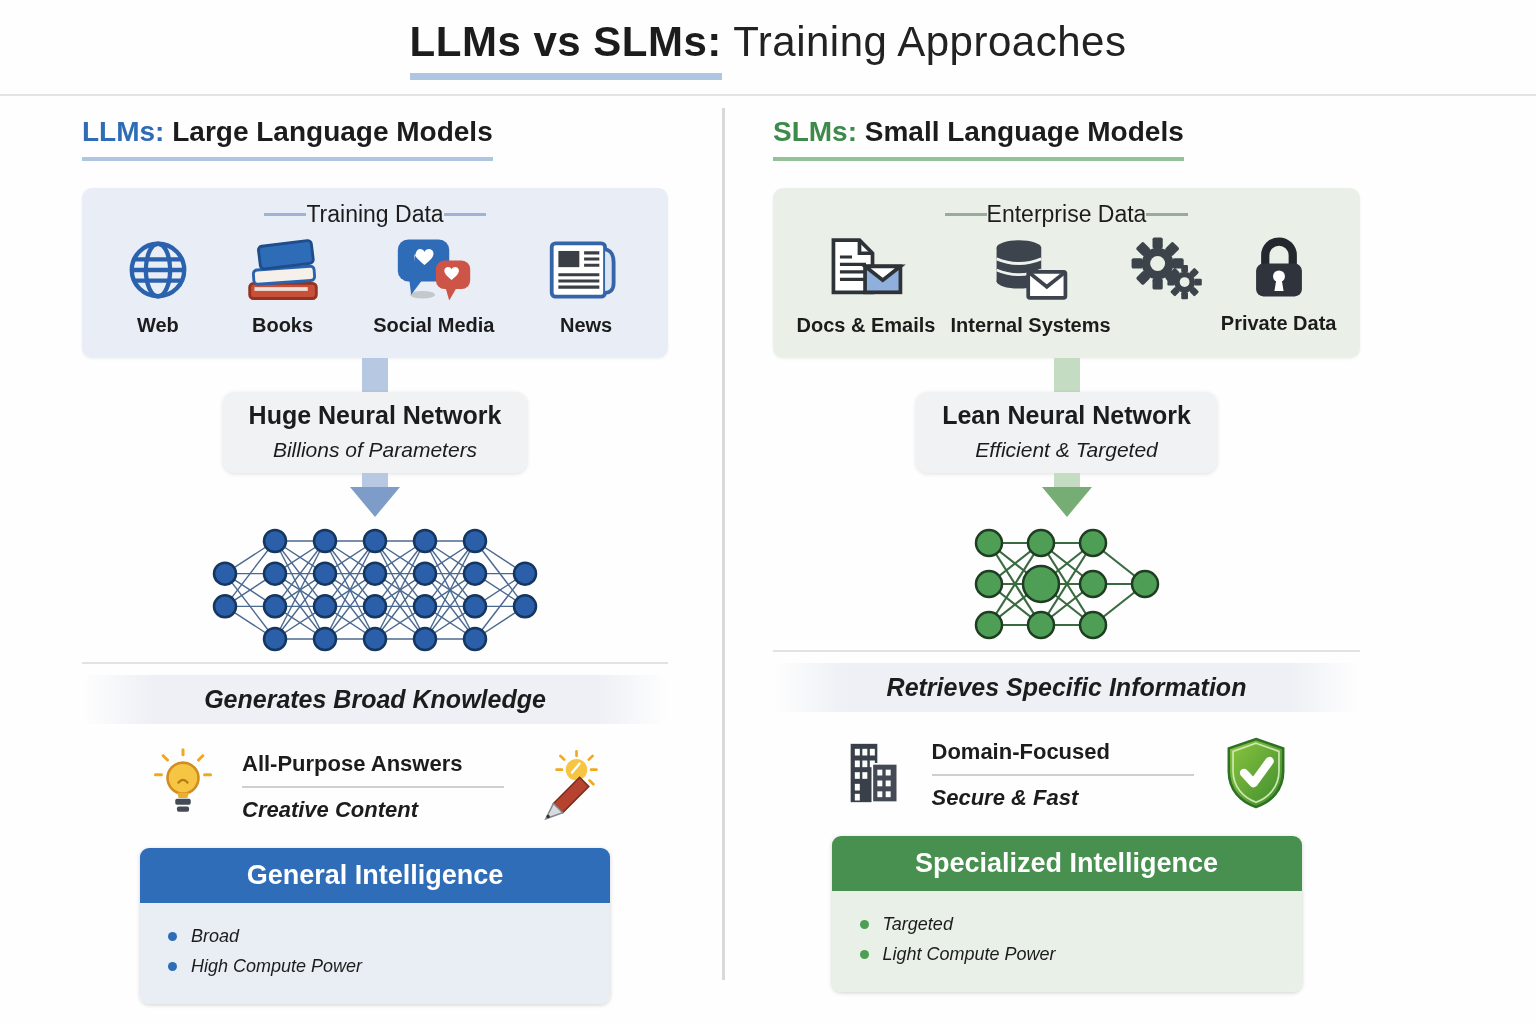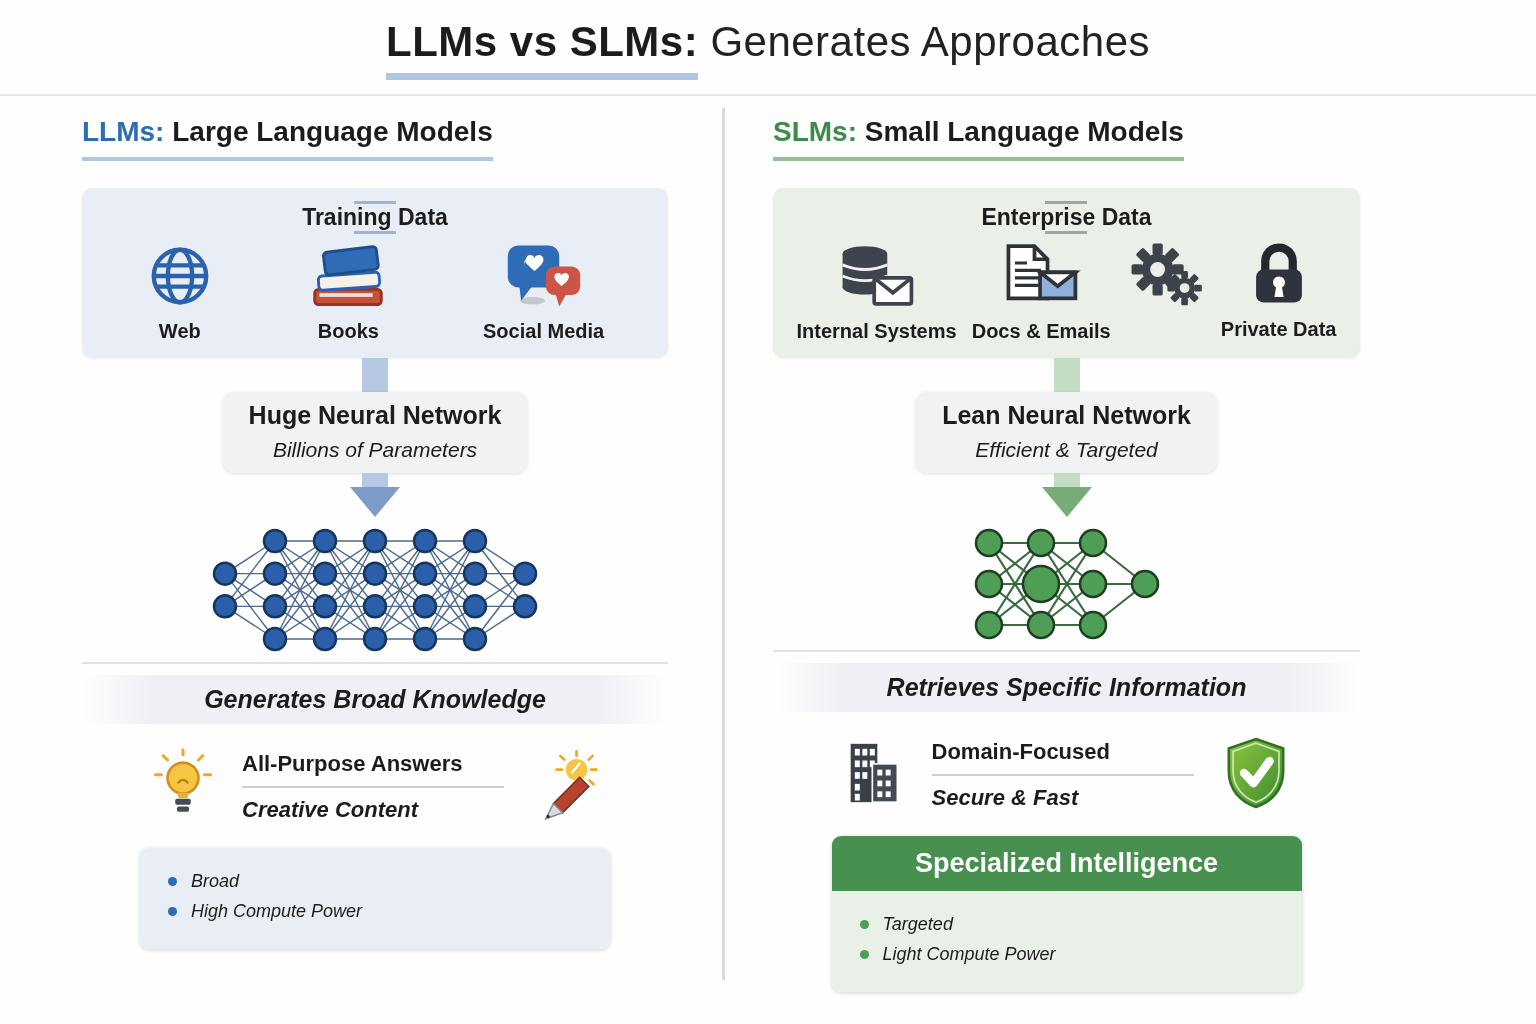--- a/index.html
+++ b/index.html
@@ -31,21 +31,21 @@
   .heading-wrap{margin-top:20px;}
   .col-heading{display:inline-block;font-size:28px;font-weight:bold;padding-bottom:9px;border-bottom:4px solid;}
   .col-left .col-heading{border-color:var(--blue-underline);}
   .col-right .col-heading{border-color:var(--green-underline);}
   .accent-blue{color:var(--blue-accent);}
   .accent-green{color:var(--green-accent);}
 
   .data-box{margin-top:27px;height:170px;border-radius:10px;display:flex;flex-direction:column;align-items:center;box-shadow:0 1px 3px rgba(0,0,0,.06);}
   .col-left .data-box{background:var(--blue-box-bg);}
   .col-right .data-box{background:var(--green-box-bg);}
-  .box-title{margin-top:13px;font-size:23px;font-weight:bold;display:flex;align-items:center;gap:0;flex-direction:column;}
+  .box-title{margin-top:13px;font-size:23px;font-weight:normal;display:flex;align-items:center;gap:0;}
   .dash{width:42px;border-top:3px solid;}
   .col-left .dash{border-color:#9fb4d4;}
   .col-right .dash{border-color:#9aab9c;}
   .icon-row{flex:1;width:100%;display:flex;justify-content:space-around;align-items:flex-start;padding:8px 16px 8px;}
   .icon-item{display:flex;flex-direction:column;align-items:center;gap:6px;}
   .icon-label{font-size:20px;font-weight:bold;white-space:nowrap;}
 
   .arrow-shaft{width:26px;height:34px;margin:0 auto;}
   .arrow-shaft2{width:26px;height:14px;margin:0 auto;}
   .col-left .arrow-shaft,.col-left .arrow-shaft2{background:var(--shaft-blue);}
@@ -84,21 +84,21 @@
   .col-right .dot{background:#4f9e55;}
 </style>
 </head>
 <body>
 
 <div class="page">
 
   <div class="header">
     <div class="title">
       <span class="title-strong">LLMs vs SLMs:</span>
-      <span class="title-rest">Generates Approaches</span>
+      <span class="title-rest">Training Approaches</span>
     </div>
   </div>
 
   <div class="columns">
 
     <div class="col-left">
       <div class="heading-wrap">
         <div class="col-heading">
           <span class="accent-blue">LLMs:</span><span> Large Language Models</span>
         </div>
@@ -140,20 +140,33 @@
                   <ellipse cx="30" cy="61" rx="13" ry="4" fill="#c3c8cd"></ellipse>
                   <rect x="4" y="3" width="54" height="44" rx="11" fill="#2f6cb8"></rect>
                   <polygon points="16,45 30,45 18,61" fill="#2f6cb8"></polygon>
                   <path d="M10 17 C10 2.6 13.4 1 15.6 1 C17.4 1 19.2 2 20 3.8 C20.8 2 22.6 1 24.4 1 C26.6 1 29 2.6 29 5.5 C29 9 26 12 20 17 C14 12 11 9 10 6Z" transform="translate(11,12) scale(1.05)" fill="#fff"></path>
                   <rect x="44" y="25" width="36" height="30" rx="9" fill="#cd5547"></rect>
                   <polygon points="54,53 66,53 58,67" fill="#cd5547"></polygon>
                   <path d="M10 17 C4 12 1 9 1 5.5 C1 2.6 3.4 1 5.6 1 C7.4 1 9.2 2 10 3.8 C10.8 2 12.6 1 14.4 1 C16.6 1 19 2.6 19 5.5 C19 9 16 12 10 17Z" transform="translate(52,31) scale(0.85)" fill="#fff"></path>
                 </svg>
             </span>
             <span class="icon-label">Social Media</span>
+          </div>
+          <div class="icon-item">
+            <span>
+              <svg viewBox="0 0 84 70" width="80" height="68">
+                  <rect x="6" y="7" width="56" height="56" rx="4" fill="#fff" stroke="#3465a8" stroke-width="4"></rect>
+                  <rect x="13" y="15" width="22" height="17" fill="#3a3f45"></rect>
+                  <g stroke="#3a3f45" stroke-width="3.2">
+                    <path d="M40 17 H56 M40 23.5 H56 M40 30 H56 M13 40 H56 M13 46.5 H56 M13 53 H56"></path>
+                  </g>
+                  <path d="M62 13 c8 2 9 8 9 14 v22 c0 7 -4 10 -9 10" fill="#dce5f2" stroke="#3465a8" stroke-width="4"></path>
+                </svg>
+            </span>
+            <span class="icon-label">News</span>
           </div>
         </div>
       </div>
 
       <div class="arrow-shaft"></div>
       <div class="net-card">
         <div class="net-card-title">Huge Neural Network</div>
         <div class="net-card-sub">Billions of Parameters</div>
       </div>
       <div class="arrow-shaft2"></div>
@@ -295,20 +308,21 @@
               <circle cx="58" cy="26" r="14" fill="#f6c544"></circle>
               <path d="M52 30 l10 -12" stroke="#fff" stroke-width="3" stroke-linecap="round"></path>
               <polygon points="62,36 74,48 40,82 28,70" fill="#b5432f" stroke="#7e2b1c" stroke-width="2"></polygon>
               <polygon points="28,70 40,82 18,90" fill="#d8dadd" stroke="#85898d" stroke-width="2"></polygon>
               <circle cx="21" cy="87" r="2.2" fill="#2e3338"></circle>
             </svg>
         </span>
       </div>
 
       <div class="summary-card">
+        <div class="summary-header">General Intelligence</div>
         <div class="summary-body">
           <div class="bullet">
               <span class="dot"></span>
               <span>Broad</span>
             </div>
           <div class="bullet">
               <span class="dot"></span>
               <span>High Compute Power</span>
             </div>
         </div>
@@ -327,45 +341,45 @@
       <div class="data-box">
         <div class="box-title">
           <span class="dash"></span>
           <span>Enterprise Data</span>
           <span class="dash"></span>
         </div>
         <div class="icon-row">
           <div class="icon-item">
             <span>
               <svg viewBox="0 0 86 72" width="80" height="68">
+                  <path d="M8 4 H36 L50 18 V60 H8 Z" fill="#fff" stroke="#2e3338" stroke-width="4"></path>
+                  <path d="M36 4 V18 H50" fill="none" stroke="#2e3338" stroke-width="4"></path>
+                  <g stroke="#2e3338" stroke-width="3.4">
+                    <path d="M15 22 H28 M15 30 H43 M15 38 H43 M15 46 H43"></path>
+                  </g>
+                  <rect x="42" y="32" width="38" height="28" fill="#8fafdd" stroke="#2e3338" stroke-width="4"></rect>
+                  <path d="M42 32 L61 47 L80 32 Z" fill="#fff" stroke="#2e3338" stroke-width="4"></path>
+                </svg>
+            </span>
+            <span class="icon-label">Docs &amp; Emails</span>
+          </div>
+          <div class="icon-item">
+            <span>
+              <svg viewBox="0 0 86 72" width="80" height="68">
                   <g fill="#3d444d">
                     <rect x="6" y="12" width="48" height="36"></rect>
                     <ellipse cx="30" cy="12" rx="24" ry="8"></ellipse>
                     <ellipse cx="30" cy="48" rx="24" ry="8"></ellipse>
                   </g>
                   <path d="M6 24 q24 10 48 0 M6 36 q24 10 48 0" fill="none" stroke="#eef1ee" stroke-width="3"></path>
                   <rect x="40" y="38" width="40" height="28" rx="2" fill="#fff" stroke="#3d444d" stroke-width="4"></rect>
                   <path d="M40 38 L60 54 L80 38" fill="none" stroke="#3d444d" stroke-width="4"></path>
                 </svg>
             </span>
             <span class="icon-label">Internal Systems</span>
-          </div>
-          <div class="icon-item">
-            <span>
-              <svg viewBox="0 0 86 72" width="80" height="68">
-                  <path d="M8 4 H36 L50 18 V60 H8 Z" fill="#fff" stroke="#2e3338" stroke-width="4"></path>
-                  <path d="M36 4 V18 H50" fill="none" stroke="#2e3338" stroke-width="4"></path>
-                  <g stroke="#2e3338" stroke-width="3.4">
-                    <path d="M15 22 H28 M15 30 H43 M15 38 H43 M15 46 H43"></path>
-                  </g>
-                  <rect x="42" y="32" width="38" height="28" fill="#8fafdd" stroke="#2e3338" stroke-width="4"></rect>
-                  <path d="M42 32 L61 47 L80 32 Z" fill="#fff" stroke="#2e3338" stroke-width="4"></path>
-                </svg>
-            </span>
-            <span class="icon-label">Docs &amp; Emails</span>
           </div>
           <div class="icon-item">
             <span>
               <svg viewBox="0 0 86 72" width="80" height="68">
                   <g fill="#3d434b">
                     <g transform="translate(34,29)">
                       <rect x="-5.5" y="-28" width="11" height="12" rx="2"></rect>
                       <rect x="-5.5" y="-28" width="11" height="12" rx="2" transform="rotate(45)"></rect>
                       <rect x="-5.5" y="-28" width="11" height="12" rx="2" transform="rotate(90)"></rect>
                       <rect x="-5.5" y="-28" width="11" height="12" rx="2" transform="rotate(135)"></rect>

